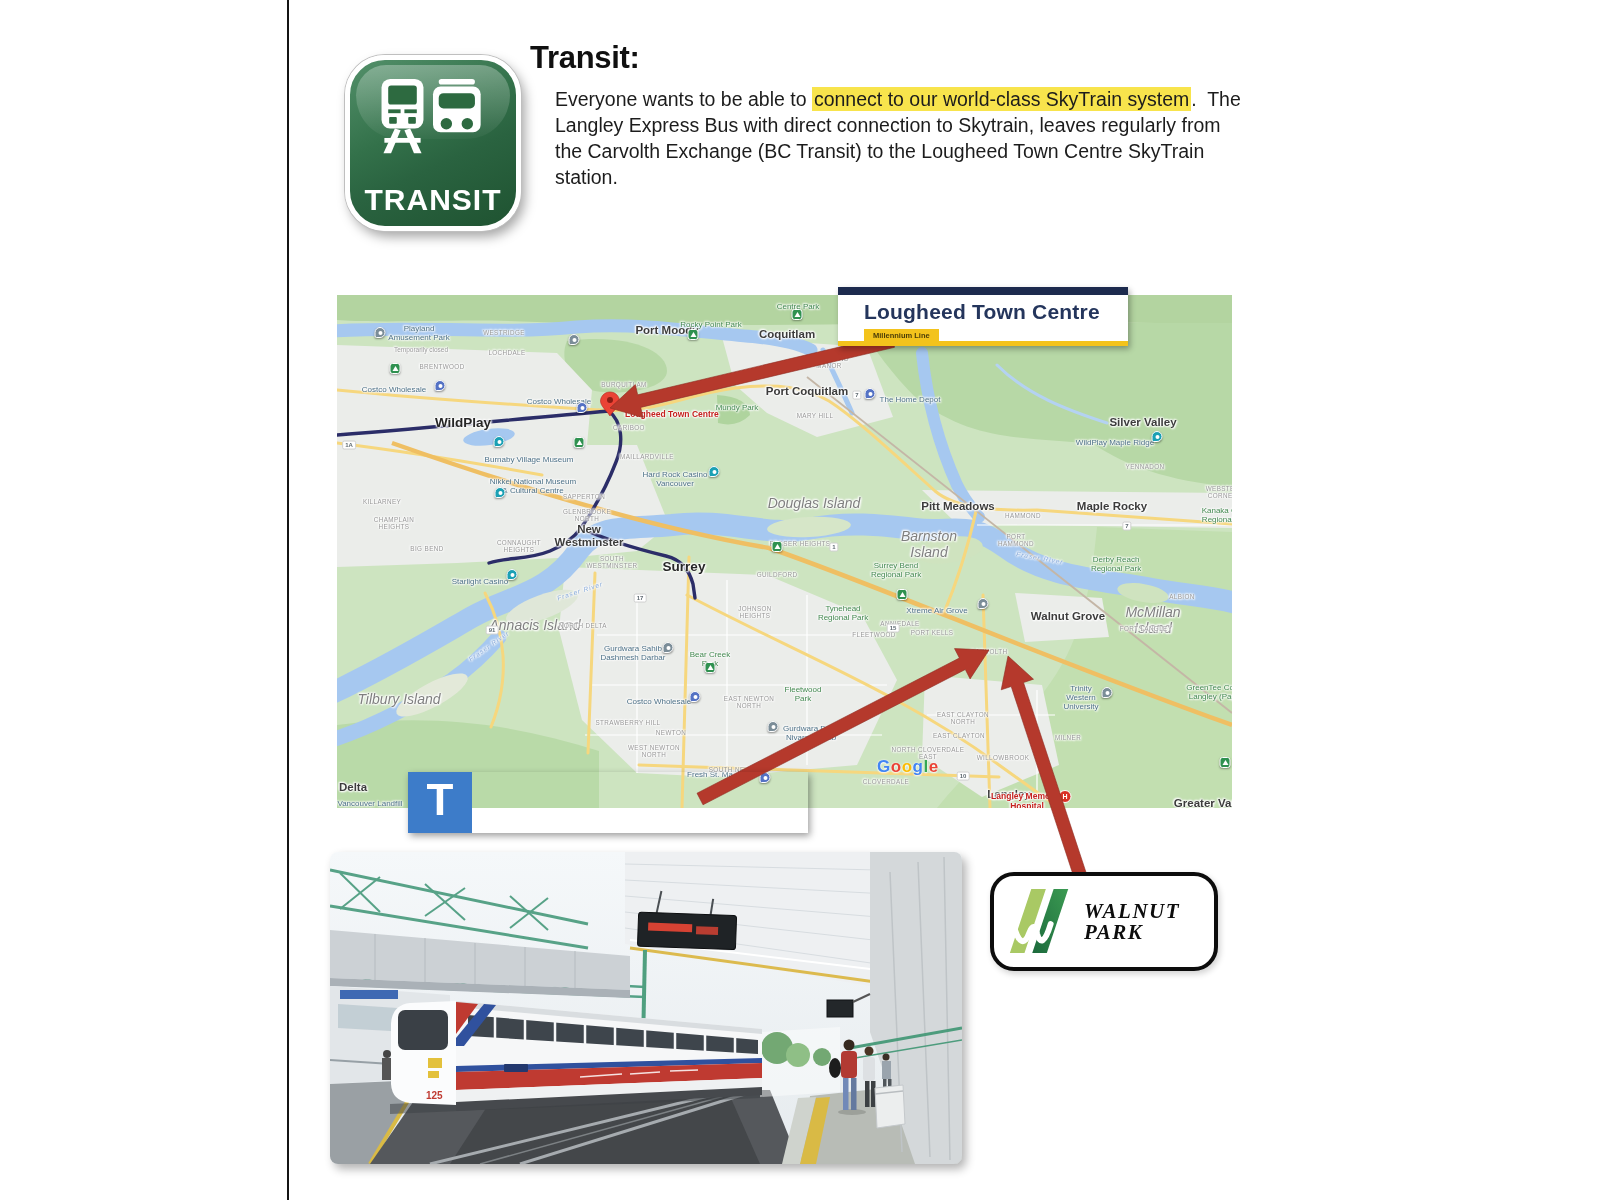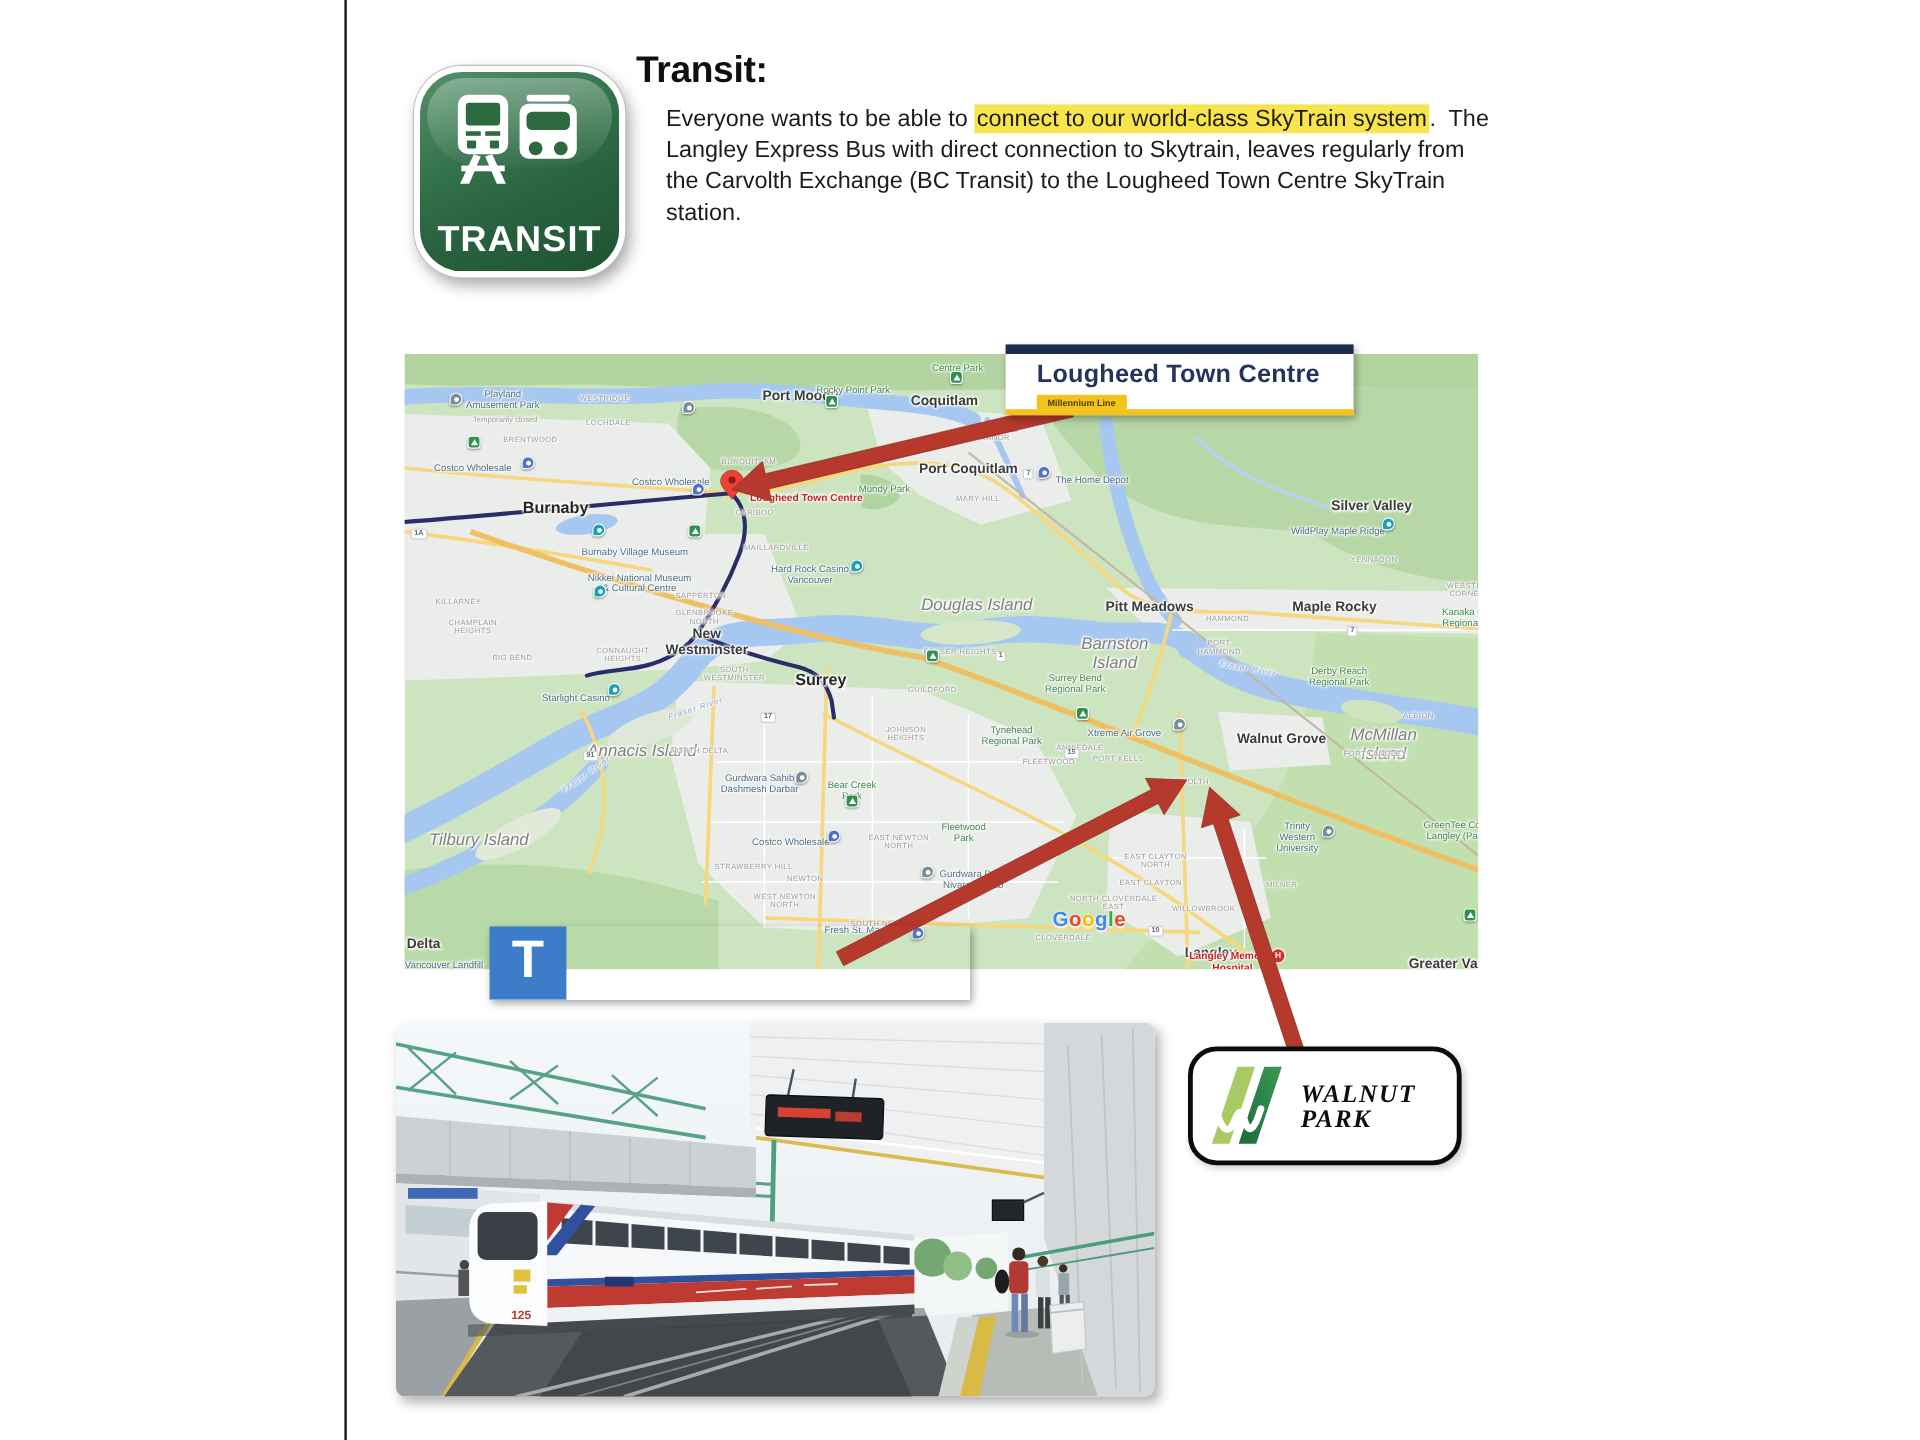--- a/index.html
+++ b/index.html
@@ -186,21 +186,21 @@
         <path d="M272,116 C285,127 287,147 279,167 C269,193 257,214 244,233 C236,244 225,251 213,256 C191,265 170,262 152,268"></path>
         <path d="M244,233 C271,246 300,254 329,261 C345,265 352,275 356,289 L358,303"></path>
       </g>
 
       <g transform="translate(273,107)">
         <path d="M0,-10 C-6,-10 -9.5,-5 -9.5,-1 C-9.5,4 -4,8 0,14 C4,8 9.5,4 9.5,-1 C9.5,-5 6,-10 0,-10 Z" fill="#ea4335" stroke="#b3271e" stroke-width="0.6"></path>
         <circle cx="0" cy="-2" r="3" fill="#8a1d14"></circle>
       </g>
     </svg>
     <div class="map-layer">
-        <div class="mlbl city lg" style="left: 126px; top: 128px;">Burnaby</div>
+        <div class="mlbl city lg" style="left: 126px; top: 128px;">WildPlay</div>
         <div class="mlbl city lg" style="left: 347px; top: 272px;">Surrey</div>
         <div class="mlbl city" style="left: 330px; top: 36px;">Port Moody</div>
         <div class="mlbl city" style="left: 450px; top: 40px;">Coquitlam</div>
         <div class="mlbl city" style="left: 470px; top: 97px;">Port Coquitlam</div>
         <div class="mlbl city" style="left: 252px; top: 241px;">New<br>Westminster</div>
         <div class="mlbl city" style="left: 621px; top: 212px;">Pitt Meadows</div>
         <div class="mlbl city" style="left: 775px; top: 212px;">Maple Rocky</div>
         <div class="mlbl city" style="left: 806px; top: 128px;">Silver Valley</div>
         <div class="mlbl city" style="left: 731px; top: 322px;">Walnut Grove</div>
         <div class="mlbl city" style="left: 672px; top: 500px; text-align: center;">Langley</div>

